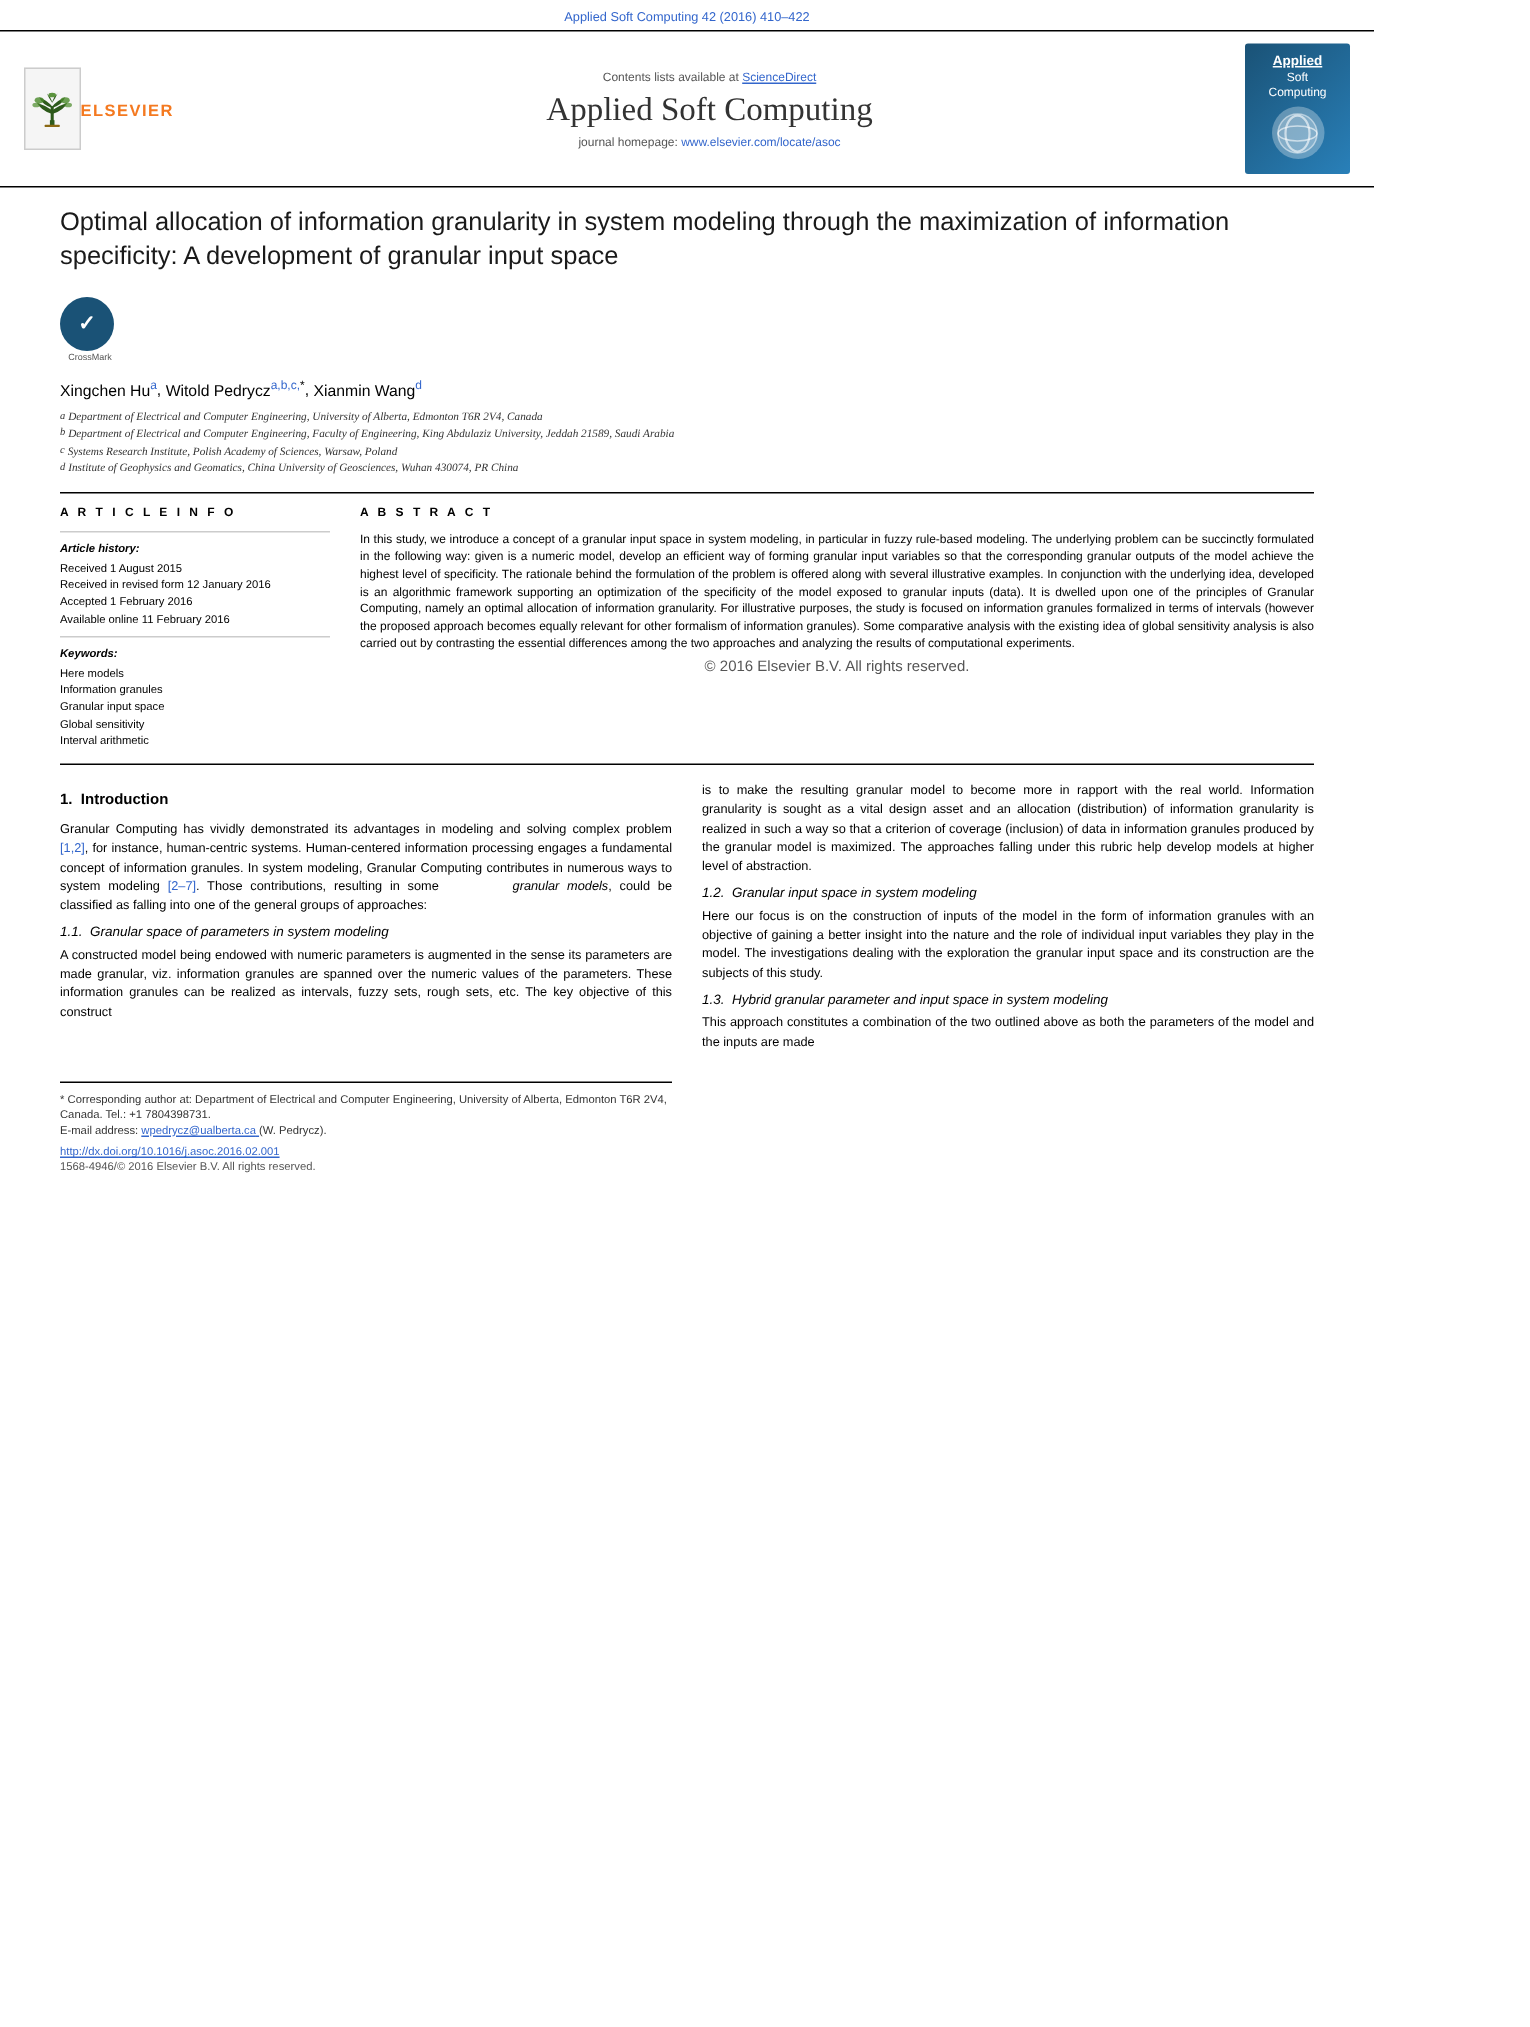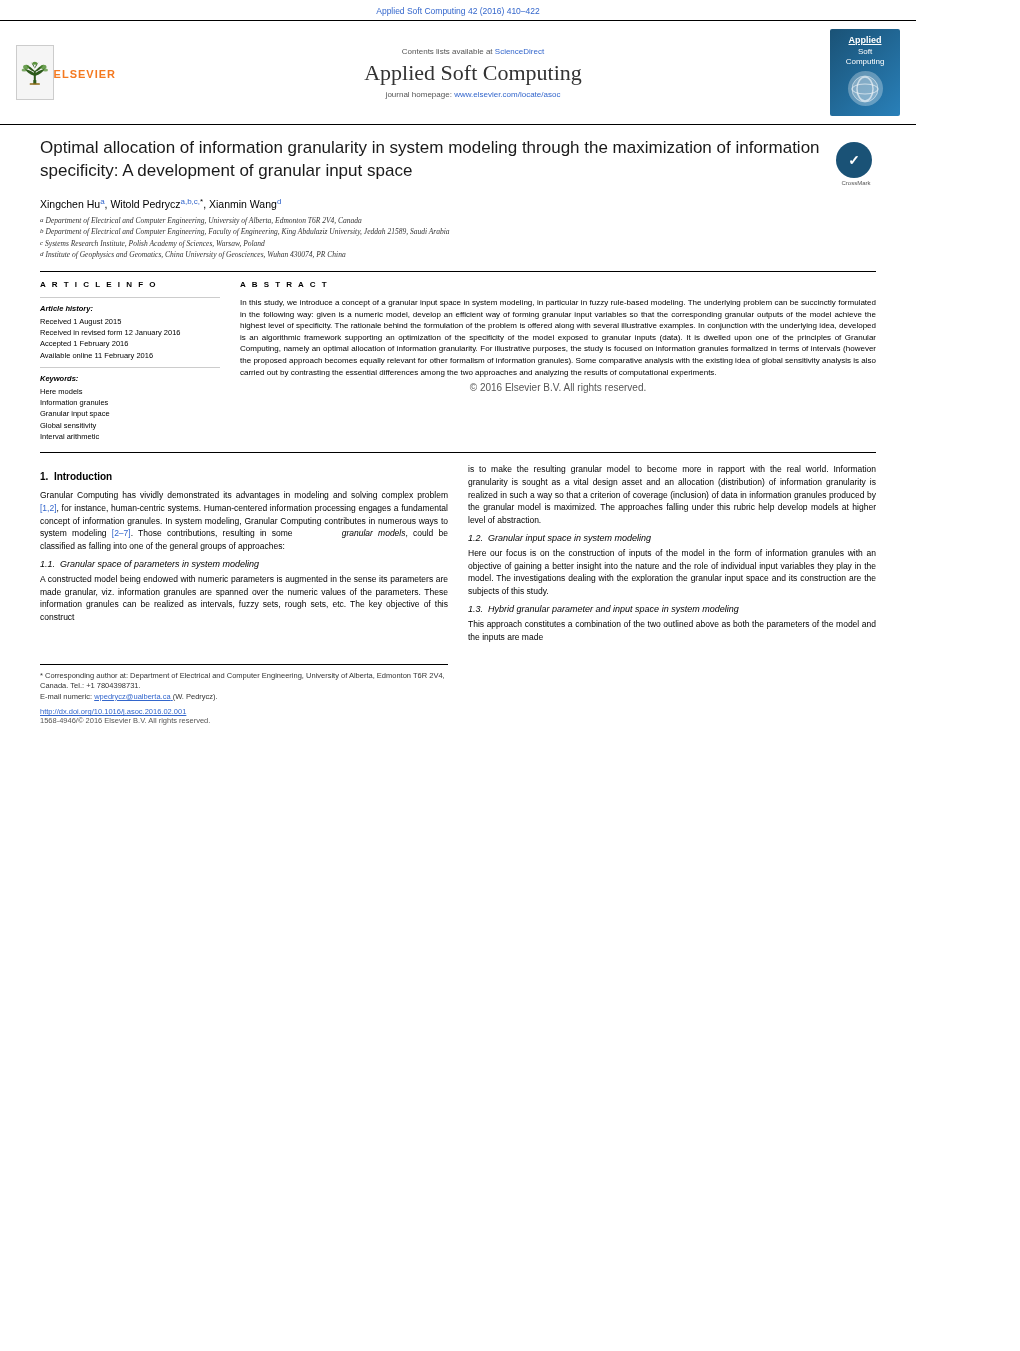--- a/index.html
+++ b/index.html
@@ -146,20 +146,21 @@
     .main-content {
       padding: 12px 40px 12px 40px;
     }
 
     
     .article-title-section {
       display: flex;
       align-items: flex-start;
       margin-bottom: 10px;
       gap: 10px;
+      flex-direction: column;
     }
 
     .article-title {
       flex: 1;
       font-size: 17px;
       font-weight: normal;
       color: #1a1a1a;
       line-height: 1.35;
       font-family: Arial, sans-serif;
     }
@@ -413,21 +414,21 @@
 
           <rect x="25" y="44" width="20" height="3" fill="#8B6914" rx="1"></rect>
         </svg>
       </div>
       <div class="elsevier-text">ELSEVIER</div>
     </div>
 
     <div class="journal-title-area">
       <div class="contents-available">
         <span>Contents lists available at</span>
-        <a href="#" style="color:#3366cc;">
+        <a href="#" style="color:#3366cc;text-decoration:underline;">
           <span>ScienceDirect</span>
         </a>
       </div>
       <div class="journal-name">Applied Soft Computing</div>
       <div class="journal-homepage">
         <span>journal homepage:</span>
         <a href="#" style="color:#3366cc;">
           <span>www.elsevier.com/locate/asoc</span>
         </a>
       </div>
@@ -541,21 +542,21 @@
           parameters. These information granules can be realized as intervals,
           fuzzy sets, rough sets, etc. The key objective of this construct
         </div>
 
         <div style="margin-top: 40px;">
           <hr class="footnote-divider">
           <div class="footnote-text">
             <span>* Corresponding author at: Department of Electrical and Computer Engineering, University of Alberta, Edmonton T6R 2V4, Canada. Tel.: +1 7804398731.</span>
           </div>
           <div class="footnote-text">
-            <span>E-mail numeric:</span>
+            <span>E-mail address:</span>
             <a href="#" style="color:#3366cc;">
               <span>wpedrycz@ualberta.ca</span>
             </a>
             <span>(W. Pedrycz).</span>
           </div>
           <div style="margin-top:4px;">
             <a href="#" class="doi-link">
               <span>http://dx.doi.org/10.1016/j.asoc.2016.02.001</span>
             </a>
           </div>

